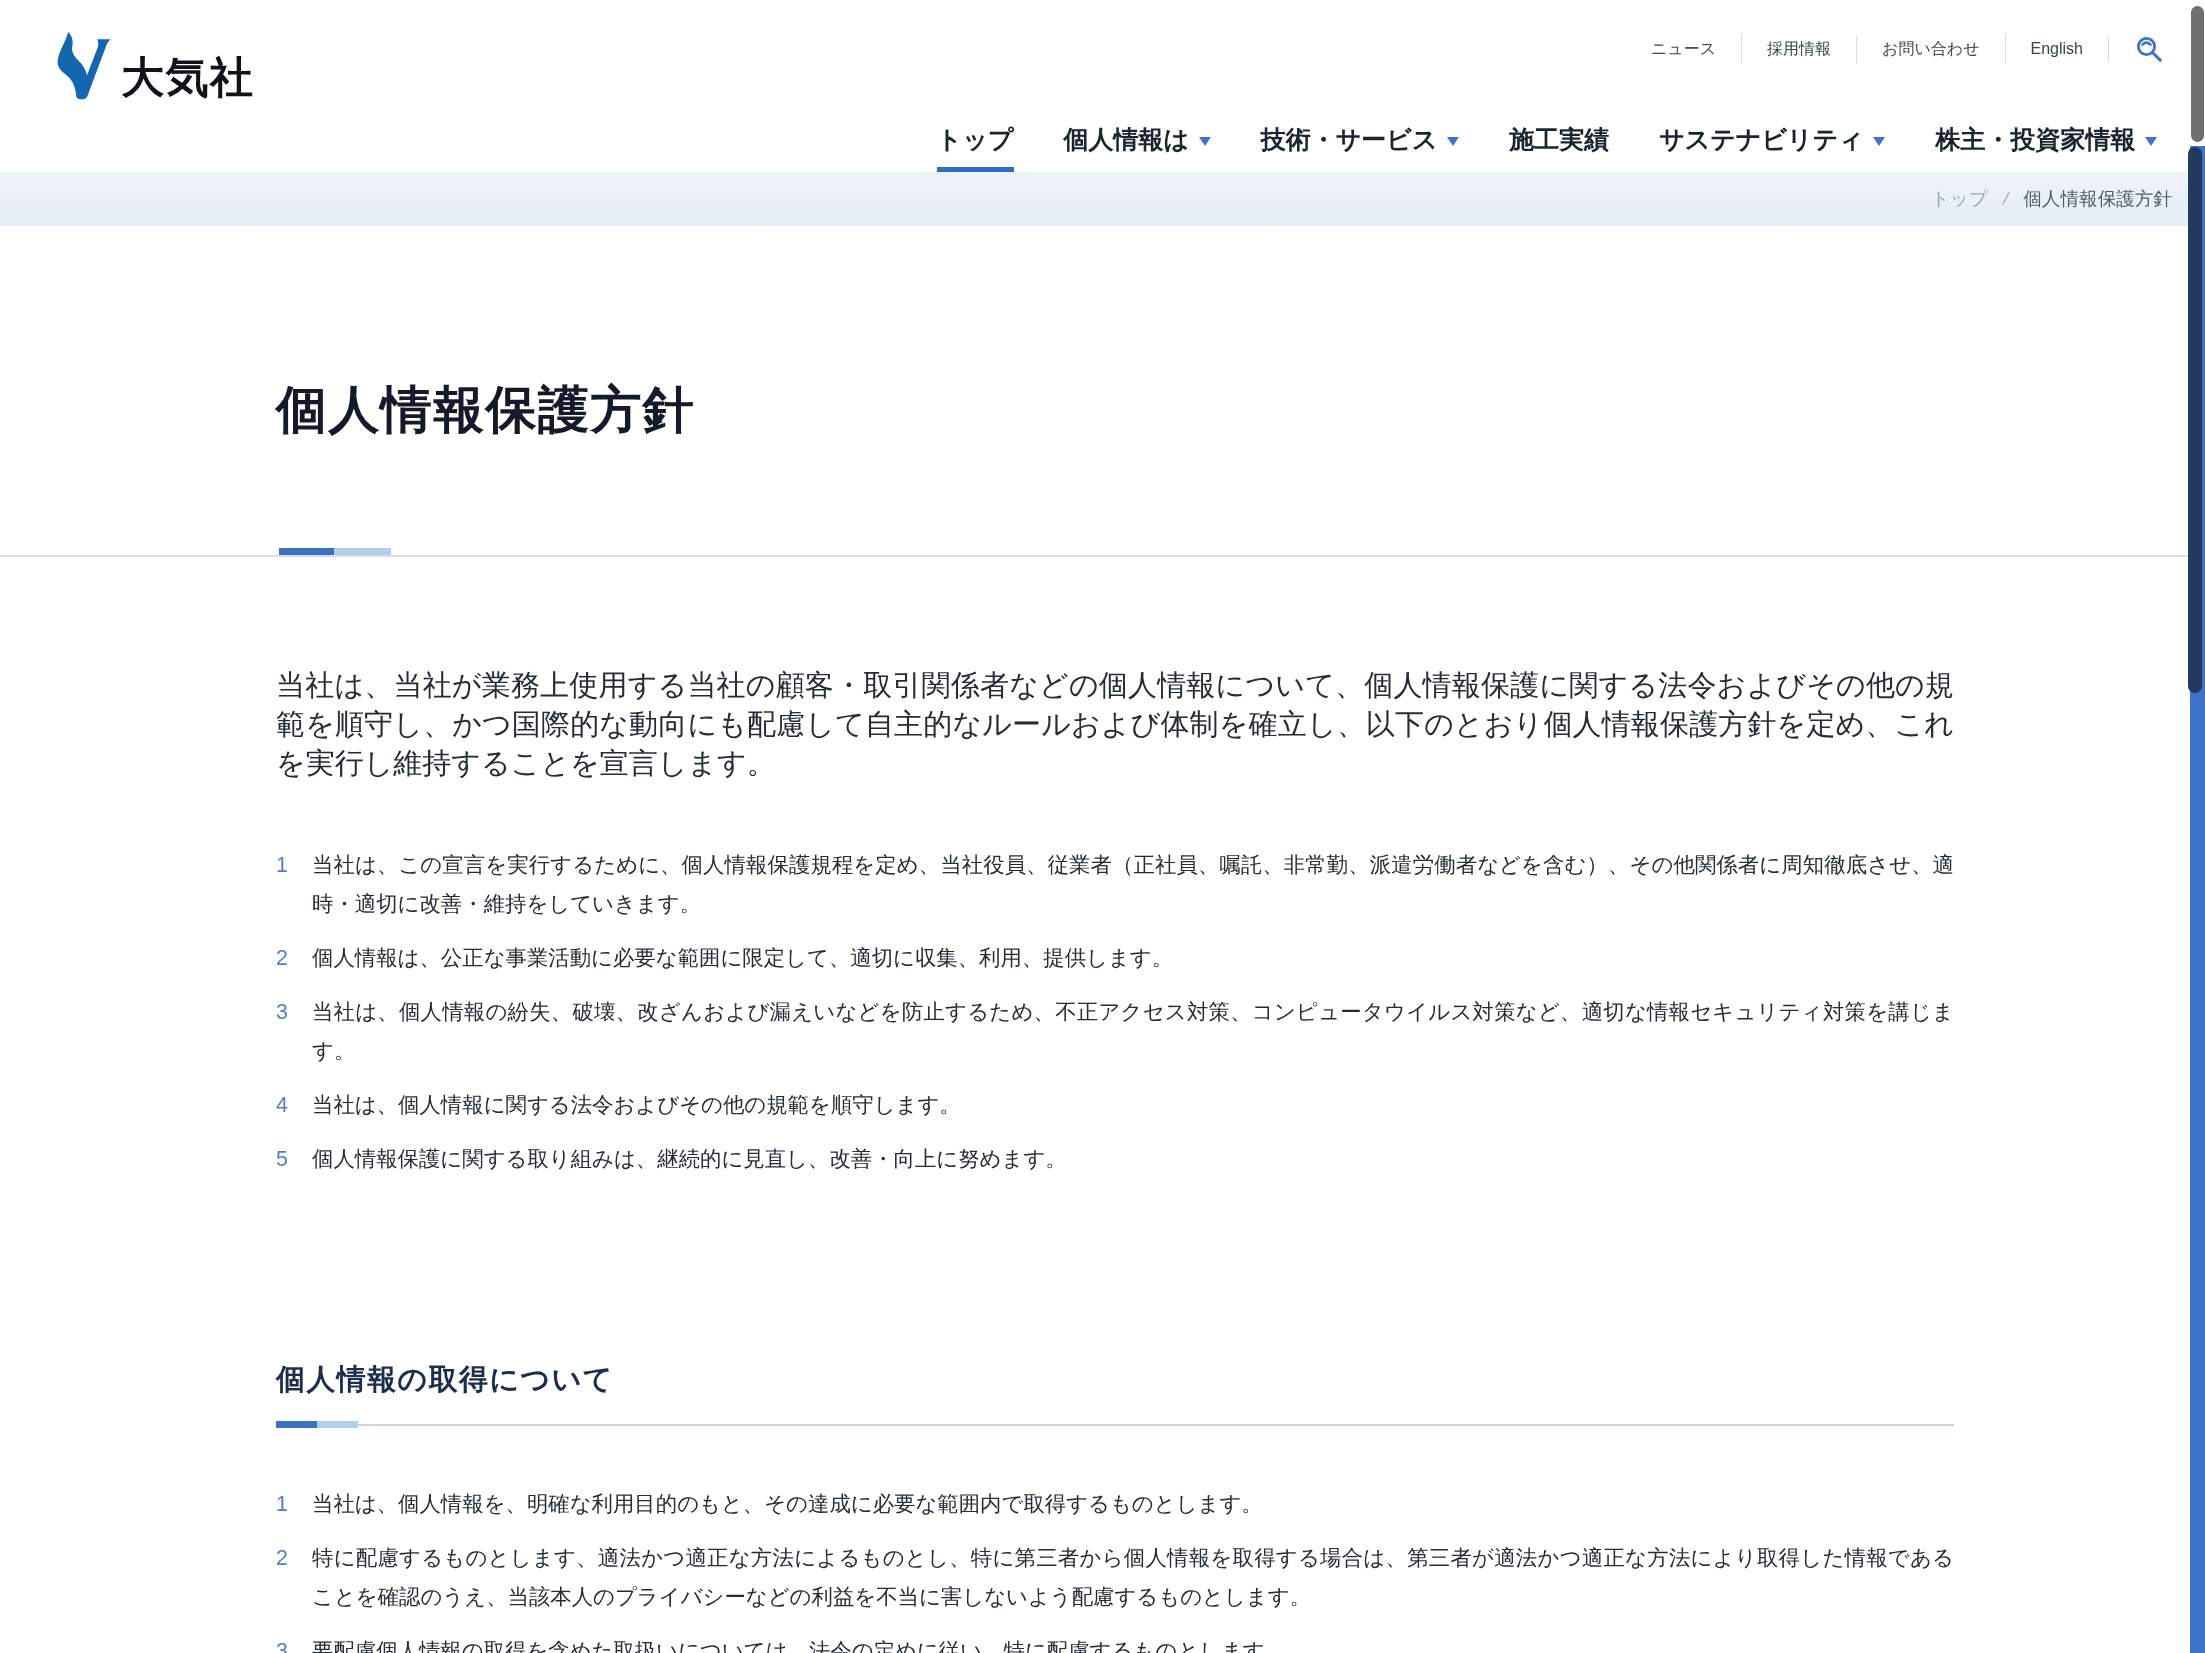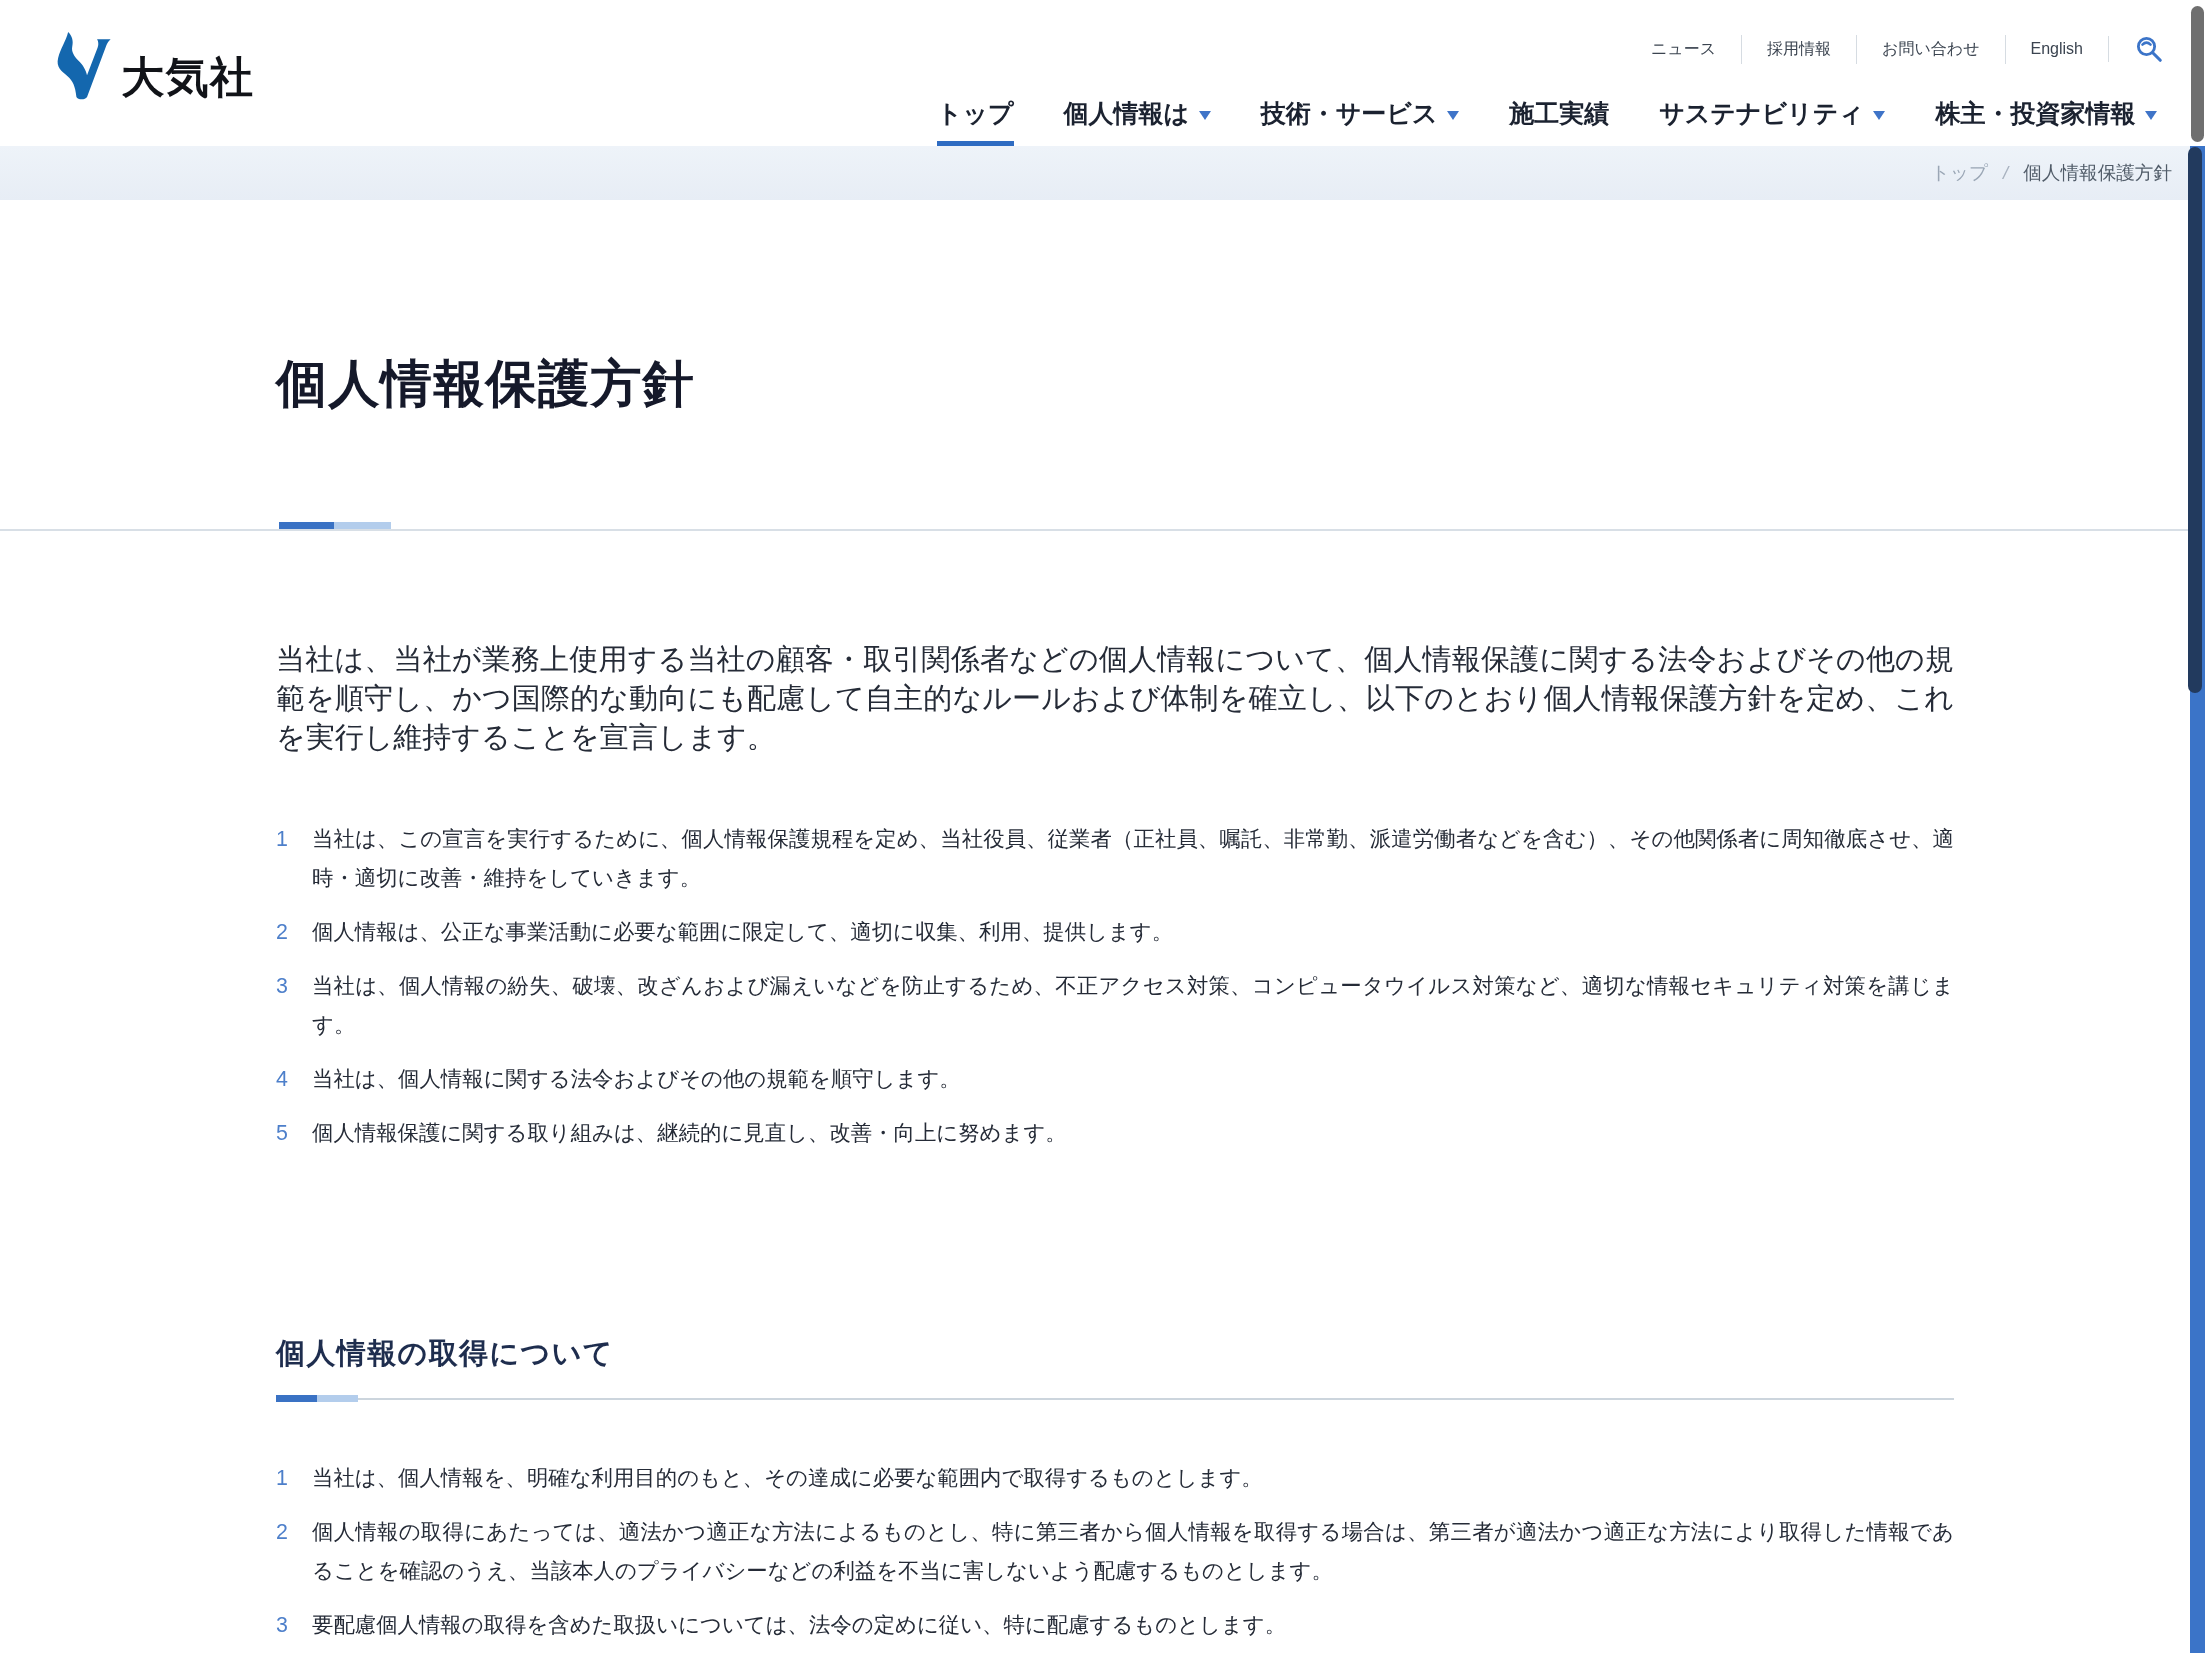--- a/index.html
+++ b/index.html
@@ -3,21 +3,21 @@
 <meta charset="utf-8">
 <style>
   html,body{margin:0;padding:0;}
   body{
     width:2205px;height:1654px;overflow:hidden;background:#ffffff;
     font-family:"Liberation Sans","DejaVu Sans",sans-serif;
     color:#252b37;position:relative;
   }
   
   .header{
-    position:relative;height:146px;background:#ffffff;z-index:5;
+    position:relative;height:172px;background:#ffffff;z-index:5;
   }
   .logo{
     position:absolute;left:54px;top:32px;display:flex;align-items:flex-end;cursor:pointer;
   }
   .logo svg{width:59px;height:68px;display:block;}
   .logo-text{
     font-size:43px;font-weight:900;color:#111318;letter-spacing:1.4px;
     line-height:1;margin-left:8.3px;margin-bottom:1.4px;
   }
   .utility-nav{
@@ -224,21 +224,21 @@
     </div>
   </div>
 
   <ol class="policy-list second">
     <li>
       <span class="num">1</span>
       <span class="li-text">当社は、個人情報を、明確な利用目的のもと、その達成に必要な範囲内で取得するものとします。</span>
     </li>
     <li>
       <span class="num">2</span>
-      <span class="li-text">個人情報の取得にあたっては、適法かつ適正な方法によるものとし、特に第三者から個人情報を取得する場合は、第三者が適法かつ適正な方法により取得した情報であることを確認のうえ、当該本人のプライバシーなどの利益を不当に害しないよう配慮するものとします。</span>
+      <span class="li-text">特に配慮するものとします、適法かつ適正な方法によるものとし、特に第三者から個人情報を取得する場合は、第三者が適法かつ適正な方法により取得した情報であることを確認のうえ、当該本人のプライバシーなどの利益を不当に害しないよう配慮するものとします。</span>
     </li>
     <li>
       <span class="num">3</span>
       <span class="li-text">要配慮個人情報の取得を含めた取扱いについては、法令の定めに従い、特に配慮するものとします。</span>
     </li>
   </ol>
 
 </main>
 
 <div class="scroll-track"></div>

